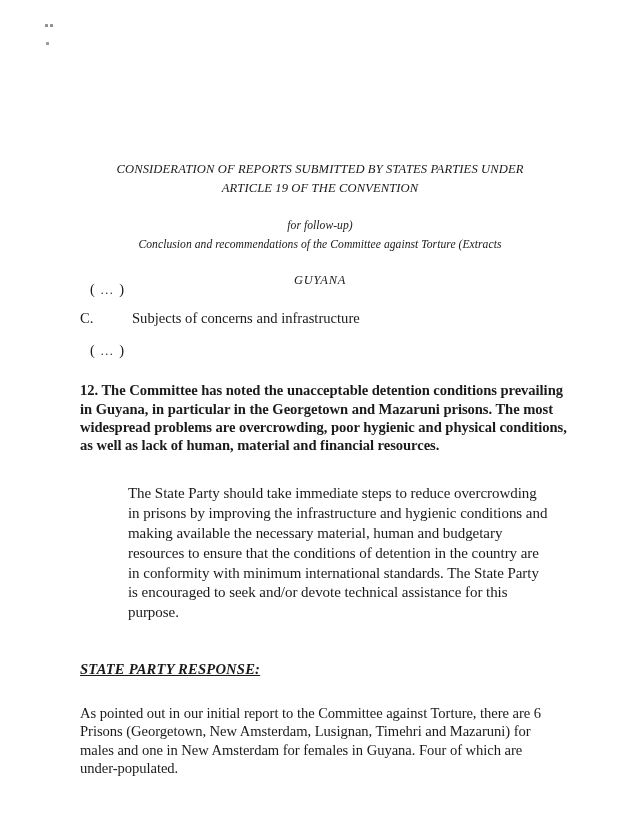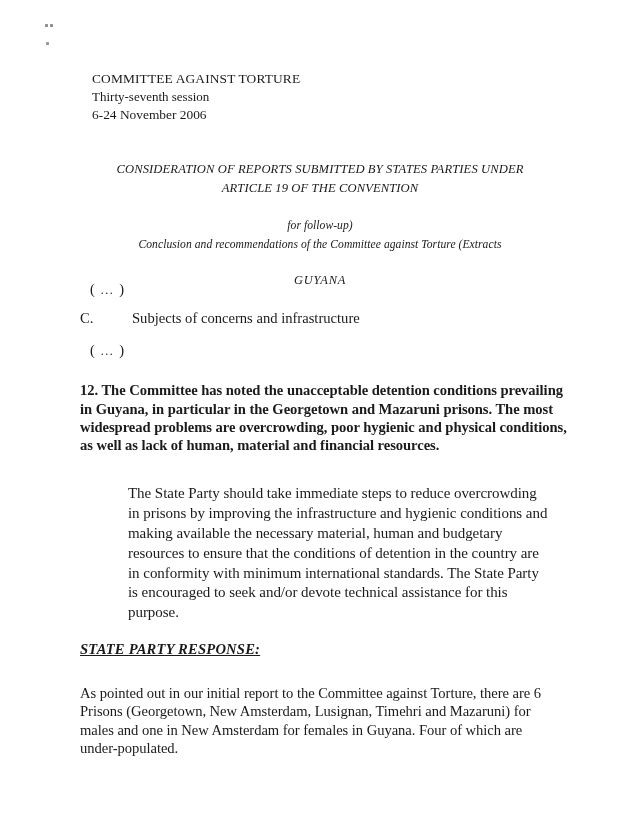--- a/index.html
+++ b/index.html
@@ -123,21 +123,21 @@
   .indent-block {
     margin-top: 30px;
     margin-left: 48px;
     width: 422px;
     font-size: 15px;
     line-height: 1.32;
     letter-spacing: -0.05px;
   }
 
   .response-heading {
-    margin-top: 18px;
+    margin-top: 38px;
     font-size: 14.6px;
     font-style: italic;
     font-weight: bold;
     text-decoration: underline;
     letter-spacing: 0.2px;
     display: inline-block;
   }
 
   .para-response {
     margin-top: 26px;
@@ -146,25 +146,20 @@
 </style>
 </head>
 <body>
 
 <div class="page">
 
   <div class="speck speck-a"></div>
   <div class="speck speck-b"></div>
   <div class="speck speck-c"></div>
 
-  <div class="header-block">
-    <div class="doc-committee">COMMITTEE AGAINST TORTURE</div>
-    <div class="doc-session">Thirty-seventh session</div>
-    <div class="doc-dates">6-24 November 2006</div>
-  </div>
 
   <div class="title-group">
     <div class="title-main">CONSIDERATION OF REPORTS SUBMITTED BY STATES PARTIES UNDER</div>
     <div class="title-main">ARTICLE 19 OF THE CONVENTION</div>
     <div class="subtitle">
       <div>for follow-up)</div>
       <div>Conclusion and recommendations of the Committee against Torture (Extracts</div>
     </div>
     <div class="country">GUYANA</div>
   </div>

